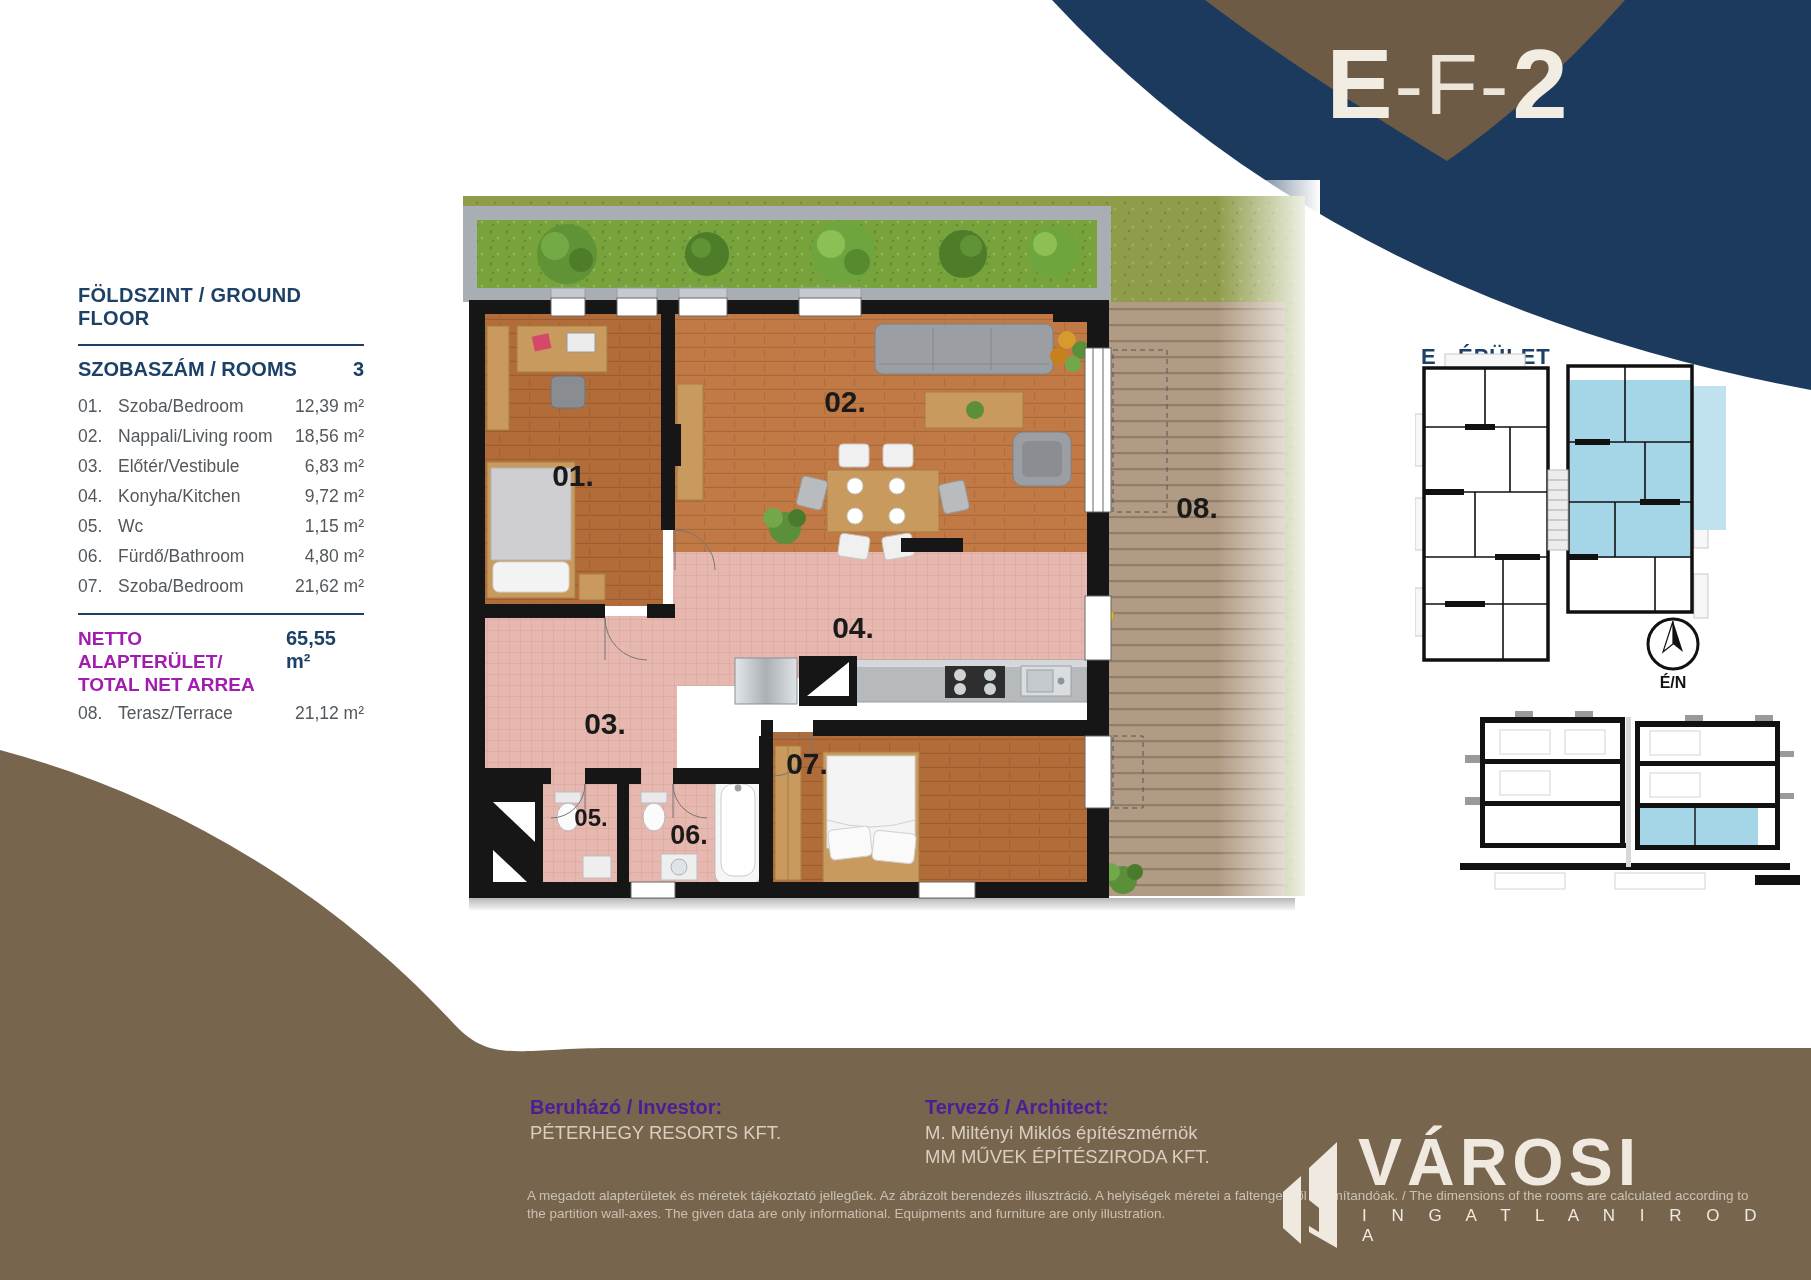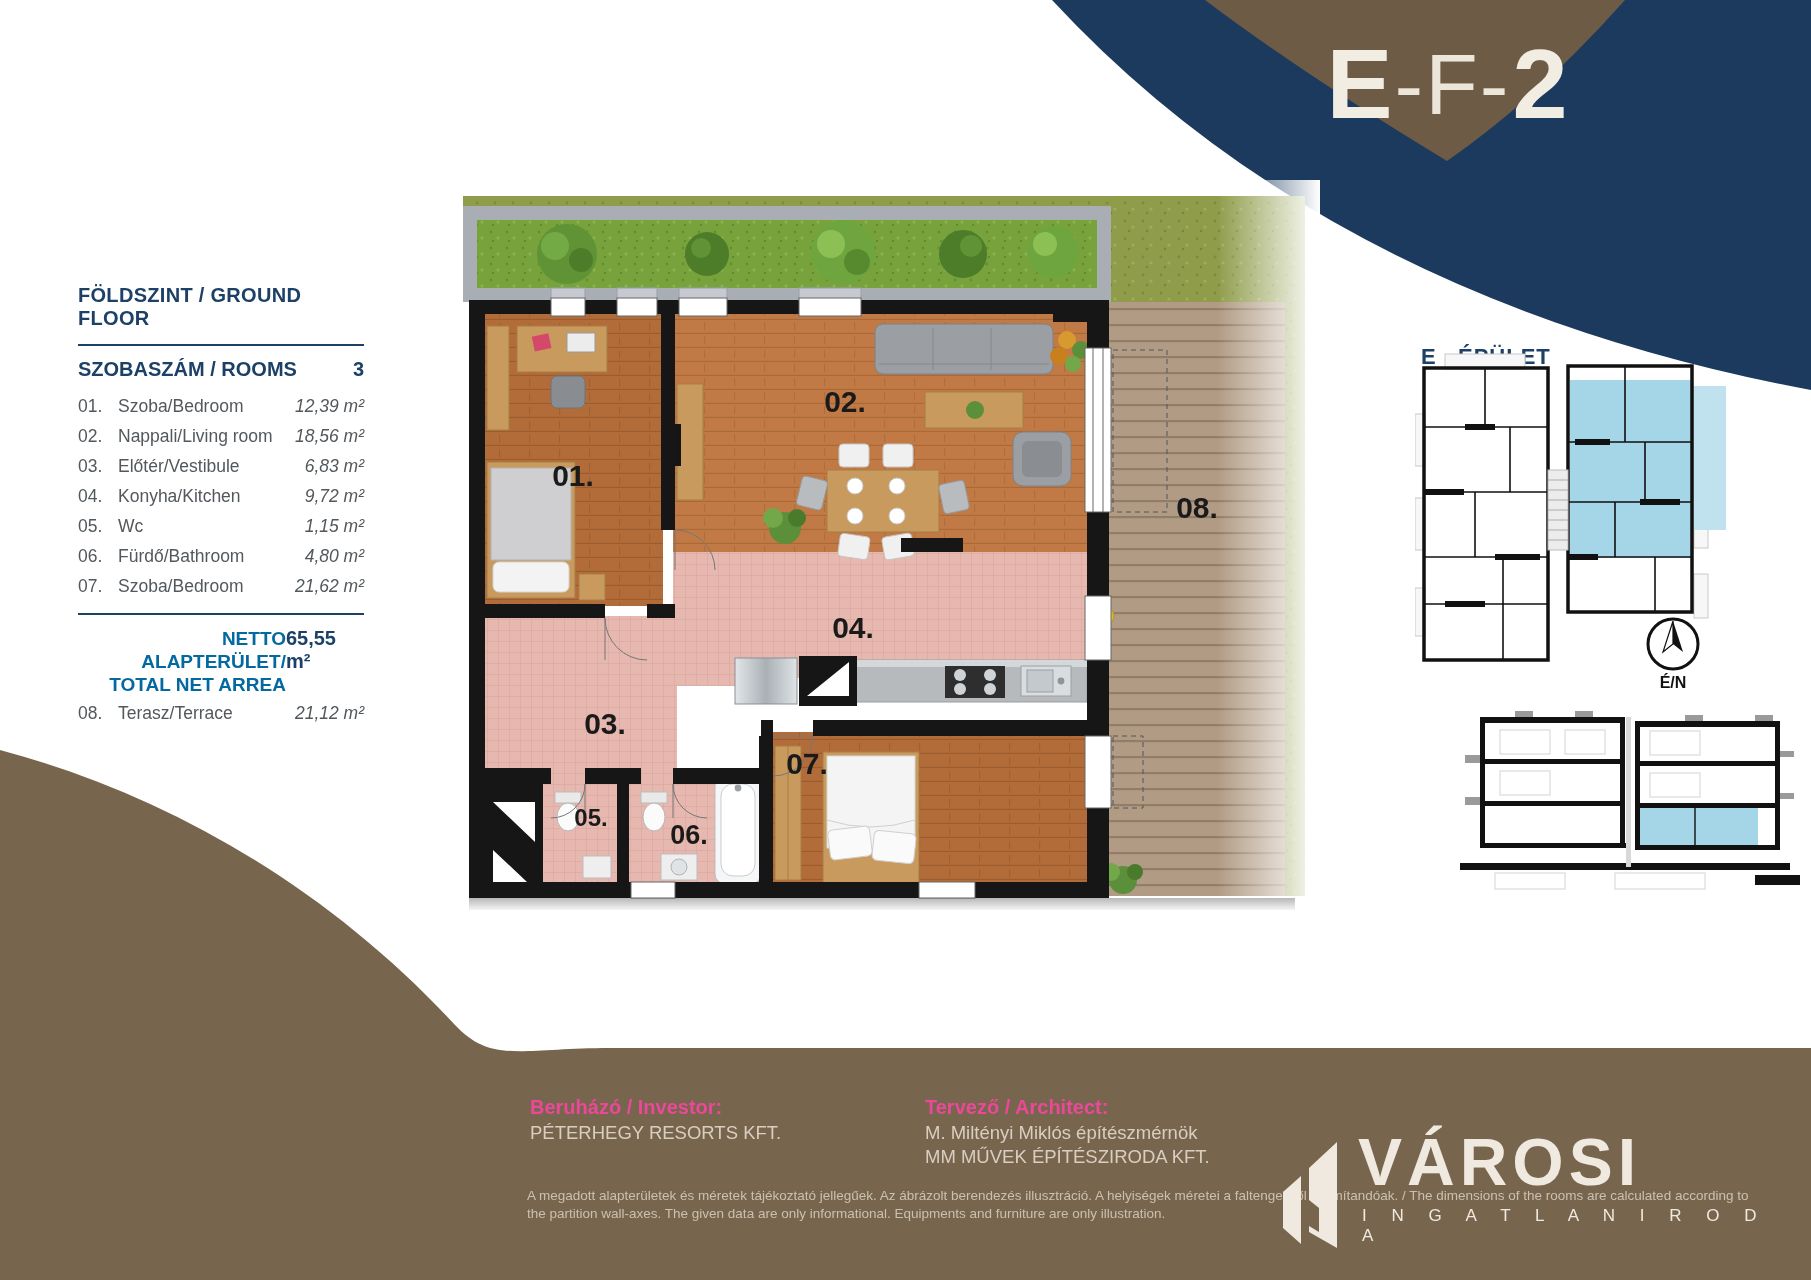--- a/index.html
+++ b/index.html
@@ -20,30 +20,30 @@
   .unit-code .m{font-size:86px;font-weight:300;opacity:.95;letter-spacing:2px;padding:0 2px;}
 
   
   .panel{left:78px;top:284px;width:286px;color:#53585c;}
   .p-floor{font-size:20px;font-weight:bold;color:#1c4066;letter-spacing:.3px;}
   .p-div{border:none;border-top:2px solid #1c4066;margin:14px 0 12px 0;}
   .p-rooms-h{display:flex;font-size:20px;font-weight:bold;color:#1c4066;margin-bottom:10px;}
   .p-rooms-h .cnt{margin-left:auto;}
   .p-row{display:flex;font-size:17.5px;line-height:30px;}
   .p-row .num{width:40px;}
-  .p-row .area{margin-left:auto;font-style:italic;}
+  .p-row .area{margin-left:auto;}
   .p-total{display:flex;margin:10px 0 2px 0;}
-  .p-total .lbl{font-size:19px;font-weight:bold;color:#0369a1;line-height:23px;text-align:right;}
+  .p-total .lbl{font-size:19px;font-weight:bold;color:#a21caf;line-height:23px;}
   .p-total .val{margin-left:auto;font-size:20px;font-weight:bold;color:#1c4066;}
 
   
   .bldg-label{left:1421px;top:316px;font-size:22px;font-weight:bold;color:#1c4066;letter-spacing:1px;margin-top:28px;}
 
   
-  .f-label{font-size:20px;font-weight:bold;color:#ec4899;}
+  .f-label{font-size:20px;font-weight:bold;color:#4c1d95;}
   .f-body{font-size:18.5px;color:#d9cec0;}
   .f-small{font-size:13.5px;color:#cbc0b0;white-space:nowrap;}
 
   .varosi{left:1258px;top:1122px;width:540px;height:150px;color:#efe9df;}
   .varosi-name{position:absolute;left:100px;top:2px;font-size:66px;font-weight:bold;letter-spacing:5px;}
   .varosi-sub{position:absolute;left:104px;top:84px;font-size:17px;letter-spacing:10px;}
 </style>
 </head>
 <body>
 

